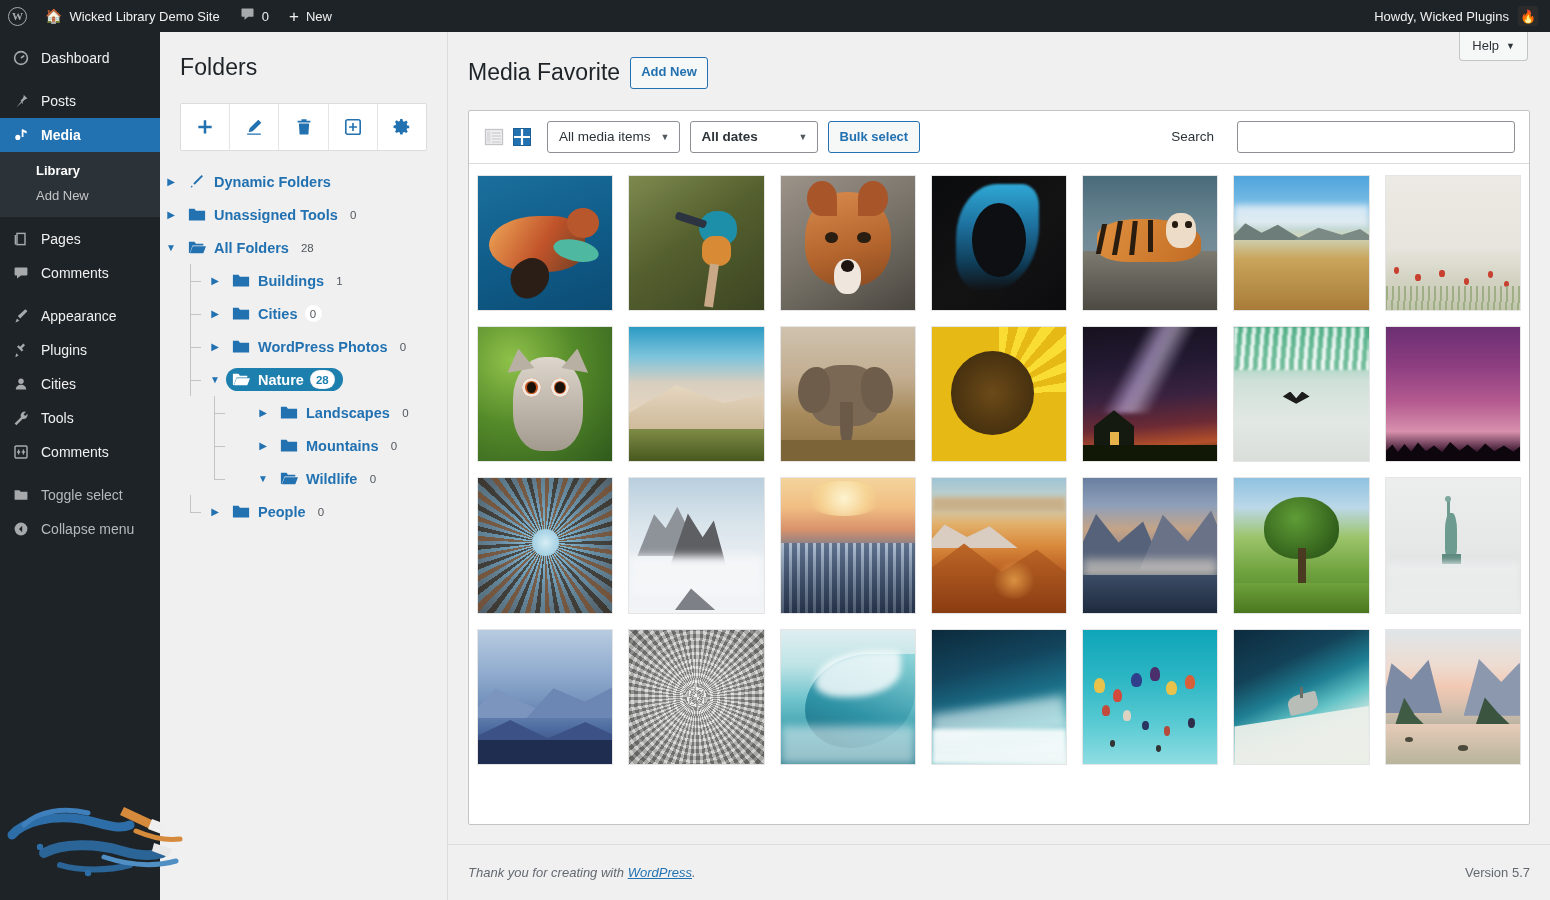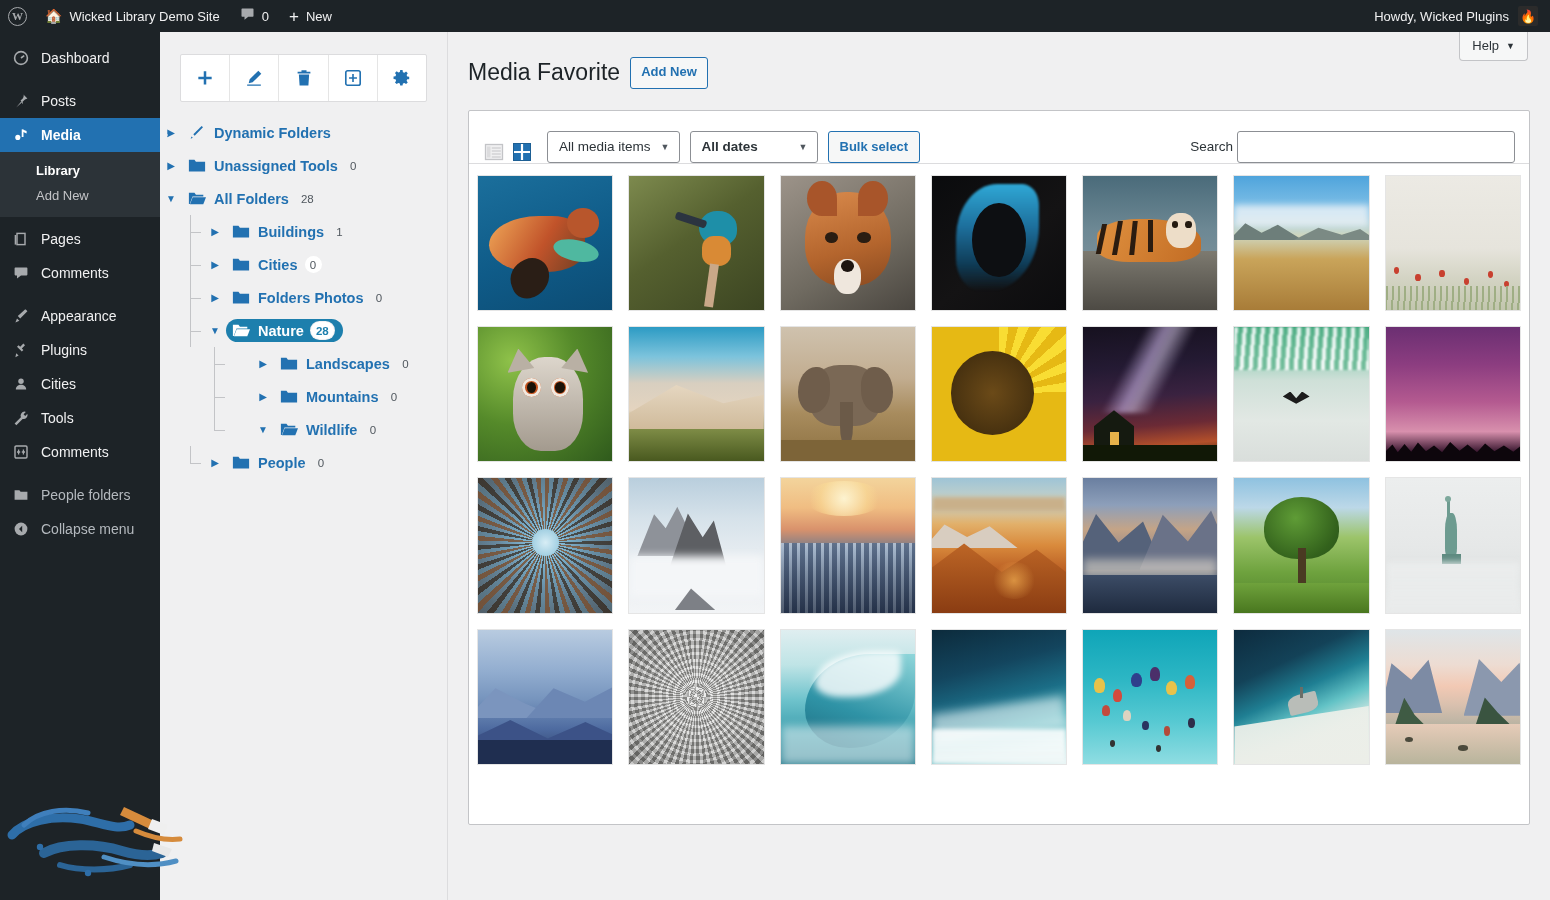--- a/index.html
+++ b/index.html
@@ -196,42 +196,42 @@
   }
 
   #media-frame {
     margin: 21px 20px 0 20px;
     background: #fff; border: 1px solid #c3c4c7;
     border-radius: 2px; height: 715px;
     position: relative; overflow: hidden;
   }
   #media-toolbar {
     height: 53px; border-bottom: 1px solid #dcdcde;
-    display: flex; align-items: flex-end; padding: 0 14px 0 14px;
+    display: flex; align-items: center; padding: 0 14px 0 14px;
     gap: 10px;
   }
   .view-toggle { display: flex; align-items: center; gap: 6px; margin-right: 4px; }
   .vt-icon { width: 22px; height: 22px; display: flex; align-items: center; justify-content: center; }
   .vt-icon svg { width: 20px; height: 20px; }
   .media-select {
     border: 1px solid #8c8f94; border-radius: 3px; background: #fff;
     height: 32px; font-size: 13.5px; color: #2c3338;
     padding: 0 28px 0 11px; position: relative;
     display: flex; align-items: center;
   }
   .media-select .chev {
     position: absolute; right: 9px; font-size: 9px; color: #50575e;
   }
   #bulk-select-btn {
     border: 1px solid #2271b1; border-radius: 3px; background: #f6f7f7;
     color: #2271b1; font-size: 13px; font-weight: 600;
     height: 32px; padding: 0 11px;
     display: flex; align-items: center;
   }
-  .search-area { margin-left: auto; display: flex; align-items: center; gap: 4px; }
+  .search-area { margin-left: auto; display: flex; align-items: center; gap: 23px; }
   .search-label { font-size: 13.5px; color: #2c3338; }
   #media-search-input {
     width: 278px; height: 32px; border: 1px solid #8c8f94;
     border-radius: 3px; background: #fff; font-size: 13px;
     padding: 0 8px; font-family: "Liberation Sans", sans-serif;
   }
 
   #media-grid {
     padding: 11px 8px 8px 8px;
     display: grid;
@@ -403,35 +403,36 @@
   </div>
 
   <div class="menu-sep"></div>
 
   <div class="menu-item dim">
     <span class="mi-icon">
       <svg width="16" height="16" viewBox="0 0 20 20">
           <path fill="#a7aaad" d="M2 4h6l1.5 2H18v10H2z"></path>
         </svg>
     </span>
-    <span>People folders</span>
+    <span>Toggle select</span>
   </div>
 
   <div class="menu-item dim">
     <span class="mi-icon">
       <svg width="16" height="16" viewBox="0 0 20 20">
           <circle cx="10" cy="10" r="8" fill="#a7aaad"></circle>
           <path d="M11.5 6L7.5 10l4 4z" fill="#1d2327"></path>
         </svg>
     </span>
     <span>Collapse menu</span>
   </div>
 </div>
 
 <div id="folders-panel">
+  <div id="folders-title">Folders</div>
 
   <div class="folder-toolbar">
     <div class="ftb-btn">
       <svg viewBox="0 0 20 20">
           <path d="M8.6 2.5h2.8v6h6v2.8h-6v6H8.6v-6h-6V8.5h6z"></path>
         </svg>
     </div>
     <div class="ftb-btn">
       <svg viewBox="0 0 20 20">
           <path d="M14.8 1.9l3.3 3.3-9.6 9.6-4.4 1.1 1.1-4.4zM2.4 17.2h15.2v1.4H2.4z"></path>
@@ -525,21 +526,21 @@
     </div>
 
     <div class="tree-row d1">
       <span class="twisty" style="margin-left:22px;">▶</span>
       <span class="node-body">
         <span class="node-icon">
           <svg viewBox="0 0 20 16">
               <path fill="#2271b1" d="M1 1.5h6.2l1.6 2.2H19v11H1z"></path>
             </svg>
         </span>
-        <span class="node-label">Folders Photos</span>
+        <span class="node-label">WordPress Photos</span>
         <span class="node-count plain">0</span>
       </span>
     </div>
 
     <div class="tree-row d1">
       <span class="twisty" style="margin-left:22px;">▼</span>
       <span class="node-body selected">
         <span class="node-icon">
           <svg viewBox="0 0 20 16">
               <path fill="#ffffff" d="M1 1.5h6.2l1.6 2.2H17v2H5L2 14H1z"></path>
@@ -888,20 +889,26 @@
             <div style="position:absolute;left:6%;top:48%;width:26%;height:26%;background:#3f5b44;clip-path:polygon(0 100%,30% 10%,60% 60%,100% 100%);"></div>
             <div style="position:absolute;left:66%;top:46%;width:30%;height:28%;background:#3a5440;clip-path:polygon(0 100%,26% 16%,58% 56%,100% 100%);"></div>
             <div style="position:absolute;left:0;top:70%;width:100%;height:30%;background:linear-gradient(180deg,#e6cbb8,#b8b49c);"></div>
             <div style="position:absolute;left:14%;top:80%;width:6%;height:4%;border-radius:50%;background:#4b4a3c;"></div>
             <div style="position:absolute;left:54%;top:86%;width:7%;height:4%;border-radius:50%;background:#4b4a3c;"></div>
           </div>
         </div>
     </div>
   </div>
 
+  <div id="wpfooter">
+    <div id="footer-left">
+      <span>Thank you for creating with </span><a href="#">WordPress</a><span>.</span>
+    </div>
+    <div id="footer-right">Version 5.7</div>
+  </div>
 </div>
 
 <div id="watermark">
   <svg viewBox="0 0 190 95" width="190" height="95">
     <g>
       <path d="M8 44 C20 30, 48 24, 76 28 C96 31, 112 40, 126 34" stroke="#2e6ea8" stroke-width="9" fill="none" stroke-linecap="round"></path>
       <path d="M20 34 C34 20, 60 16, 84 22" stroke="#3f7fbc" stroke-width="5" fill="none" stroke-linecap="round"></path>
       <path d="M40 62 C58 52, 92 52, 118 60 C132 64, 146 66, 158 62" stroke="#2b6496" stroke-width="10" fill="none" stroke-linecap="round"></path>
       <path d="M56 74 C76 80, 104 80, 126 74" stroke="#2b6496" stroke-width="6" fill="none" stroke-linecap="round"></path>
       <circle cx="36" cy="56" r="3.2" fill="#2e6ea8"></circle>

